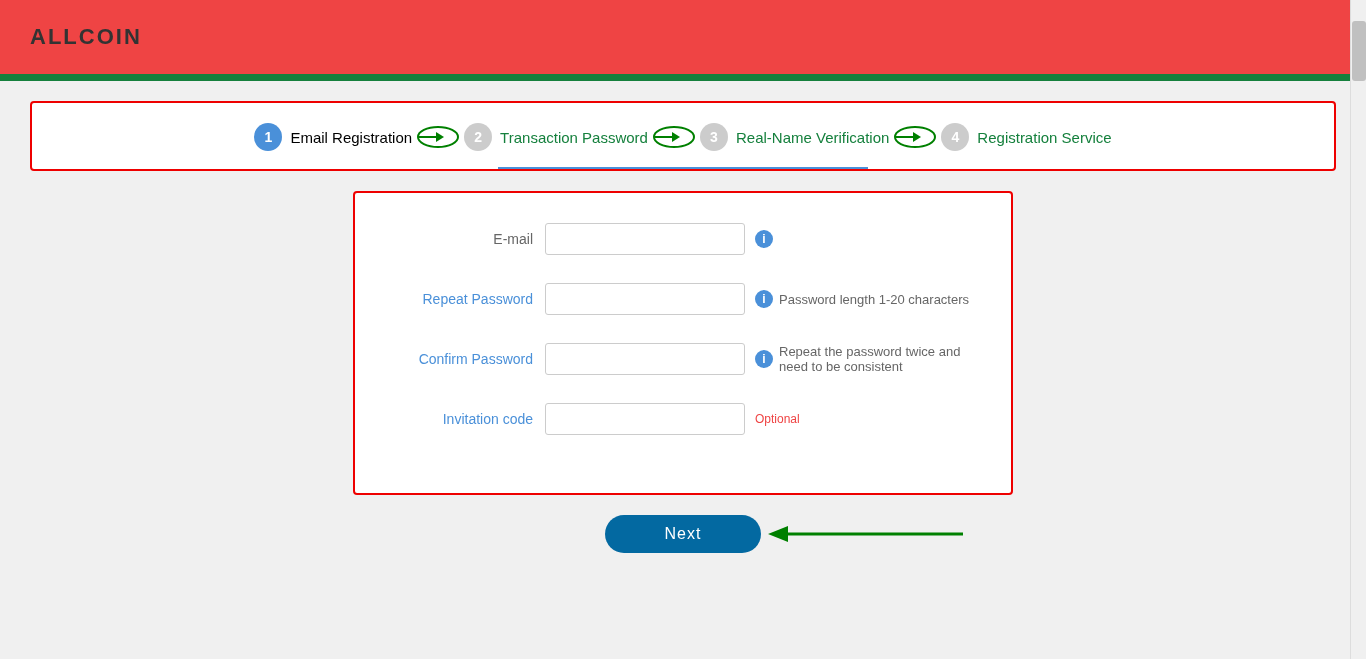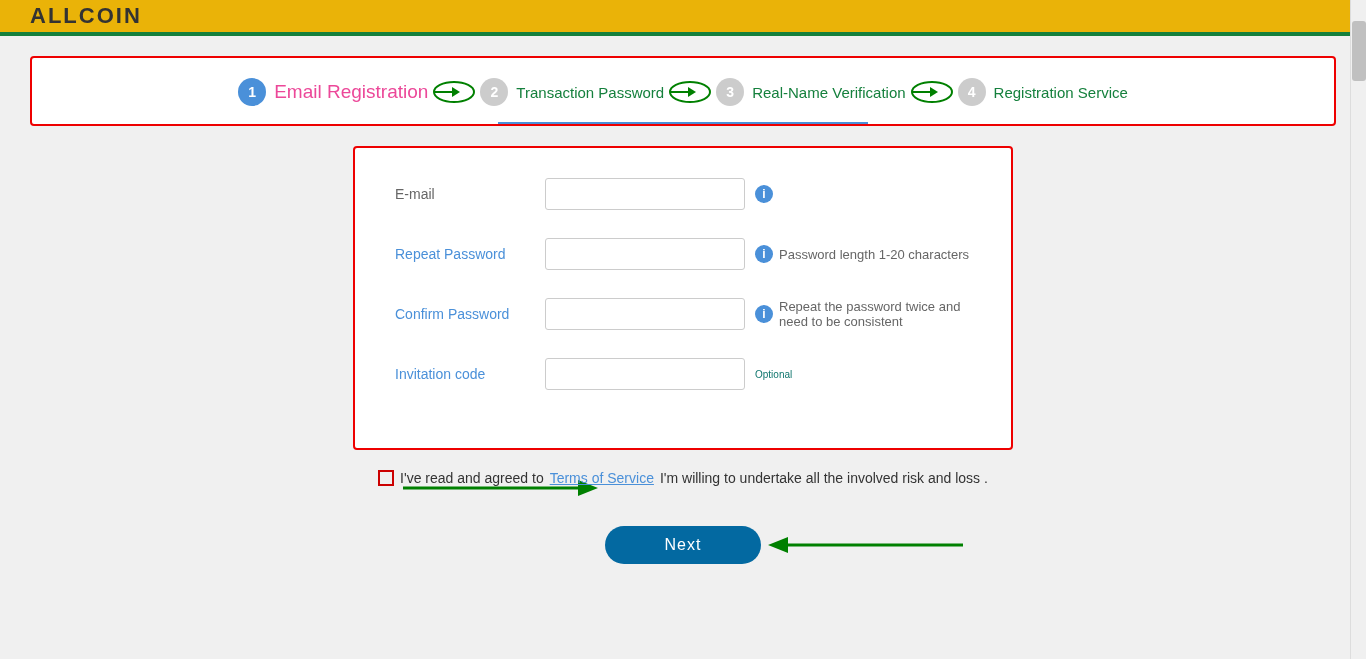--- a/index.html
+++ b/index.html
@@ -5,23 +5,23 @@
     * { box-sizing: border-box; margin: 0; padding: 0; }
     body {
       font-family: Arial, sans-serif;
       background: #f0f0f0;
       min-height: 659px;
       width: 1366px;
     }
 
     
     .header {
-      background: #eab308;
-      padding: 3px 30px;
-      border-bottom: 4px solid #15803d;
+      background: #ef4444;
+      padding: 24px 30px;
+      border-bottom: 7px solid #15803d;
     }
     .logo {
       font-size: 22px;
       font-weight: bold;
       color: #4a90d9;
       letter-spacing: 2px;
     }
     .logo span {
       color: #333;
     }
@@ -64,22 +64,22 @@
     }
     .step-circle.active {
       background: #4a90d9;
       color: #fff;
     }
     .step-circle.inactive {
       background: #ccc;
       color: #fff;
     }
     .step-label.active {
-      color: #ec4899;
-      font-size: 19px;
+      color: #000000;
+      font-size: 15px;
       font-weight: 500;
     }
     .step-label.inactive {
       color: #15803d;
       font-size: 15px;
     }
     .step-underline {
       border: none;
       border-bottom: 2px solid #4a90d9;
       width: 370px;
@@ -97,21 +97,21 @@
       margin: 0 auto 20px auto;
     }
     .form-row {
       display: flex;
       align-items: center;
       margin-bottom: 28px;
       gap: 0;
     }
     .form-label {
       width: 150px;
-      text-align: left;
+      text-align: right;
       font-size: 14px;
       color: #666;
       padding-right: 12px;
       flex-shrink: 0;
     }
     .form-label.blue {
       color: #4a90d9;
     }
     .form-input {
       width: 200px;
@@ -138,22 +138,22 @@
       background: #4a90d9;
       color: #fff;
       display: flex;
       align-items: center;
       justify-content: center;
       font-size: 12px;
       font-weight: bold;
       flex-shrink: 0;
     }
     .optional-text {
-      color: #0f766e;
-      font-size: 10px;
+      color: #ef4444;
+      font-size: 12px;
       margin-left: 10px;
     }
 
     
     .checkbox-row {
       display: flex;
       align-items: center;
       justify-content: center;
       gap: 6px;
       margin-bottom: 20px;
@@ -321,34 +321,20 @@
     </div>
 
     <div class="form-row">
       <label class="form-label blue">Invitation code</label>
       <input class="form-input" type="text" style="">
       <span class="optional-text">Optional</span>
     </div>
 
   </div>
 
-  <div style="position:relative; display:flex; justify-content:center; margin-bottom:20px;">
-
-    <svg style="position:absolute; left:calc(50% - 280px); top:50%; transform:translateY(-50%);" width="200" height="30" viewBox="0 0 200 30">
-      <line x1="0" y1="15" x2="175" y2="15" stroke="green" stroke-width="3"></line>
-      <polygon points="195,15 175,7 175,23" fill="green"></polygon>
-    </svg>
-
-    <div class="checkbox-row">
-      <input type="checkbox" style="border: 2px solid rgb(204, 0, 0); width: 16px; height: 16px;">
-      <span>I've read and agreed to</span>
-      <span class="terms-link">Terms of Service</span>
-      <span>I'm willing to undertake all the involved risk and loss .</span>
-    </div>
-  </div>
 
   <div class="btn-next-wrapper">
     <button class="btn-next">Next</button>
 
     <svg style="position:absolute; left:calc(50% + 80px); top:50%; transform:translateY(-50%);" width="200" height="30" viewBox="0 0 200 30">
       <line x1="200" y1="15" x2="25" y2="15" stroke="green" stroke-width="3"></line>
       <polygon points="5,15 25,7 25,23" fill="green"></polygon>
     </svg>
   </div>
 

